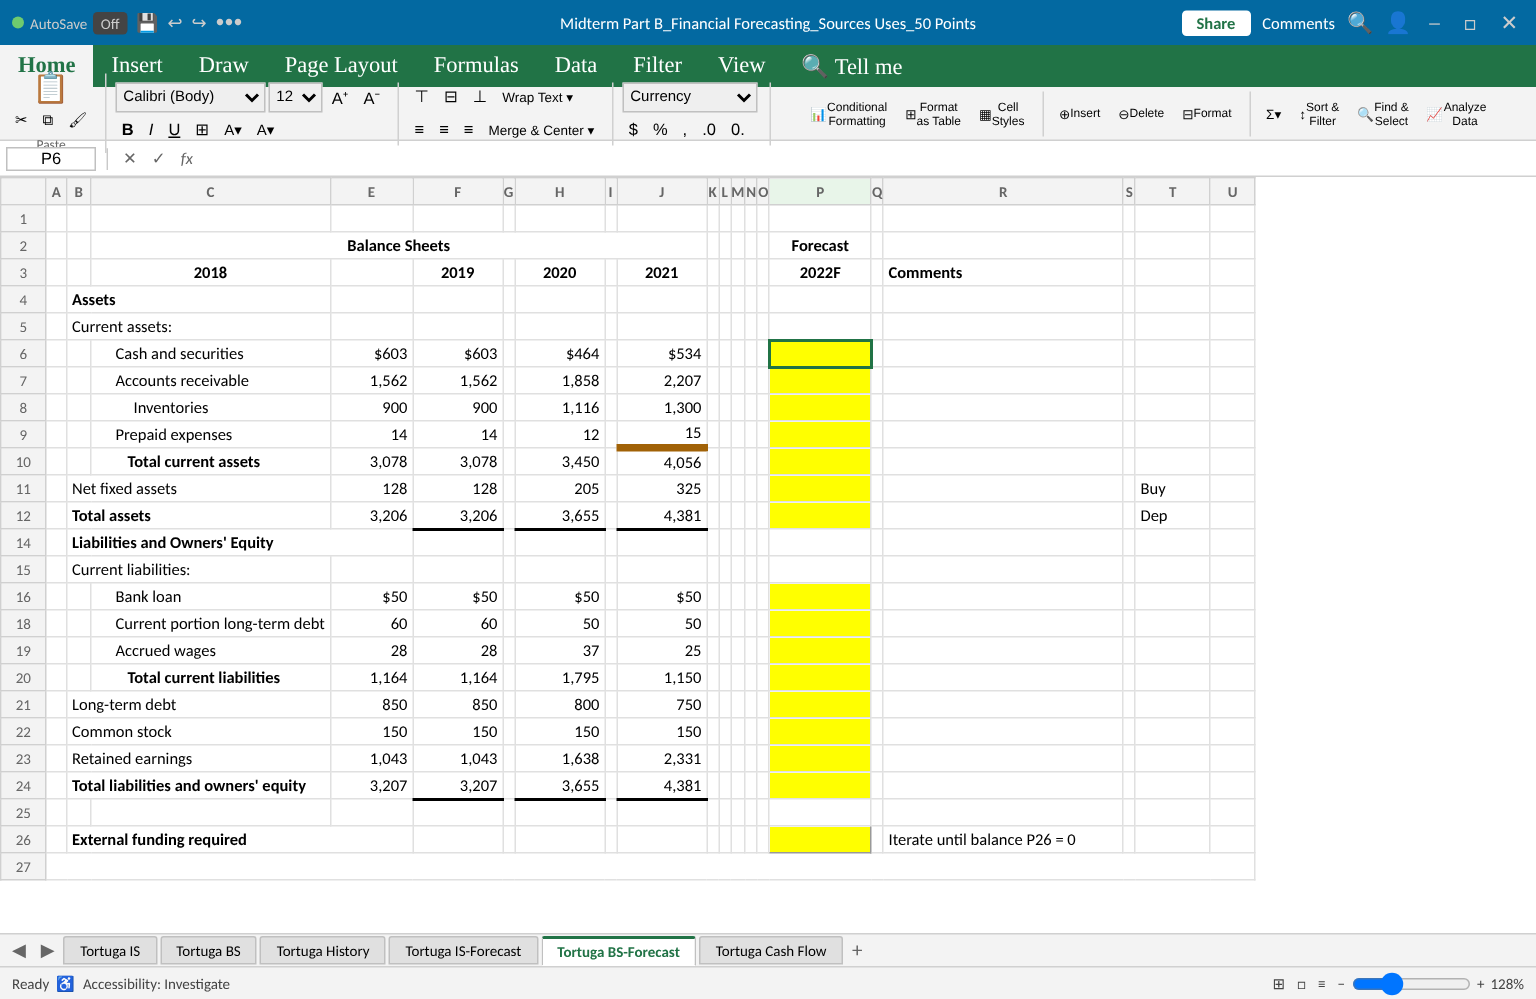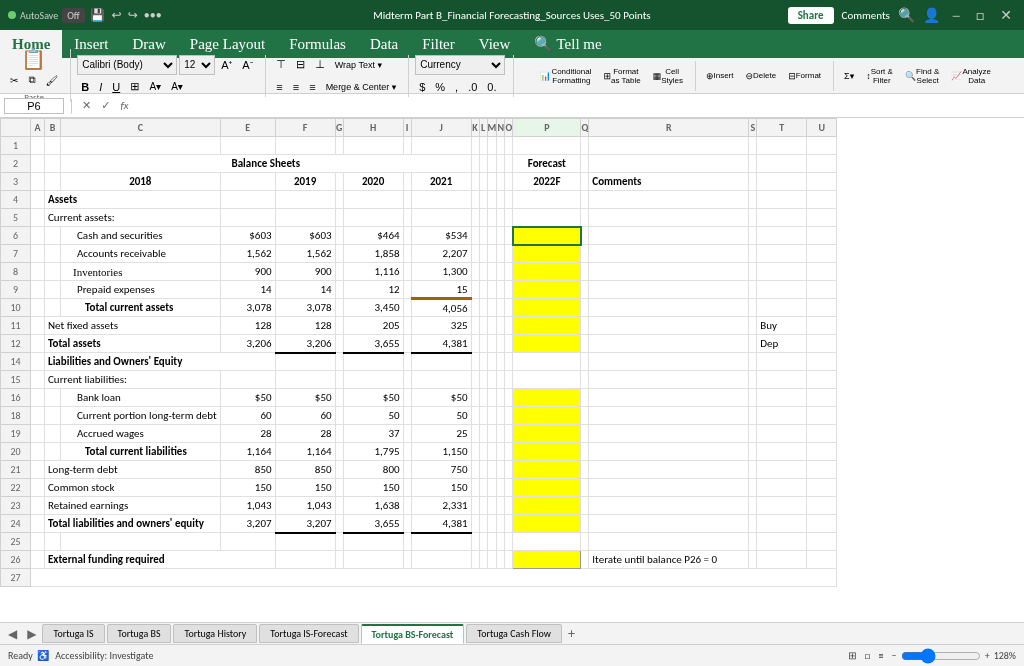--- a/index.html
+++ b/index.html
@@ -160,21 +160,21 @@
       display: flex;
       align-items: center;
       padding: 2px 6px;
       gap: 2px;
       background: #f3f3f3;
       border-bottom: 1px solid #d0d0d0;
       height: 36px;
     }
     
     .top-bar {
-      background: #14532d;
+      background: #0369a1;
       height: 30px;
       display: flex;
       align-items: center;
       padding: 0 8px;
       gap: 6px;
     }
     .autosave { display: flex; align-items: center; gap: 4px; color: #ccc; font-size: 10px; }
     .autosave-dot { width: 8px; height: 8px; background: #6fcb6f; border-radius: 50%; }
     .quick-access { display: flex; gap: 6px; color: #ccc; font-size: 13px; }
     .top-bar-title { color: white; font-size: 12px; position: absolute; left: 50%; transform: translateX(-50%); }
@@ -538,21 +538,21 @@
         <td></td>
         <td></td>
         <td></td>
         <td></td>
       </tr>
 
       <tr>
         <td class="rh">8</td>
         <td></td>
         <td></td>
-        <td style="padding-left:12px;font-family:Liberation Serif, serif;">Inventories</td>
+        <td style="padding-left:28px;">Inventories</td>
         <td style="text-align: right; min-width: 55px;">900</td>
         <td style="text-align:right;">900</td>
         <td></td>
         <td style="text-align:right;">1,116</td>
         <td></td>
         <td style="text-align:right;">1,300</td>
         <td></td>
         <td></td>
         <td></td>
         <td></td>
@@ -592,21 +592,21 @@
       <tr>
         <td class="rh">10</td>
         <td></td>
         <td></td>
         <td style="padding-left:24px;font-weight:bold;border-top:1px solid #000;">Total current assets</td>
         <td style="border-top: 1px solid rgb(0, 0, 0); text-align: right; min-width: 55px;">3,078</td>
         <td style="text-align:right;border-top:1px solid #000;">3,078</td>
         <td style="border-top:1px solid #000;"></td>
         <td style="text-align:right;border-top:1px solid #000;">3,450</td>
         <td style="border-top:1px solid #000;"></td>
-        <td style="text-align:right;border-top:3px solid #a16207;">4,056</td>
+        <td style="text-align:right;border-top:5px solid #a16207;">4,056</td>
         <td></td>
         <td></td>
         <td></td>
         <td></td>
         <td></td>
         <td class="yellow"></td>
         <td></td>
         <td style="font-style:italic;text-align:center;"></td>
         <td></td>
         <td></td>

